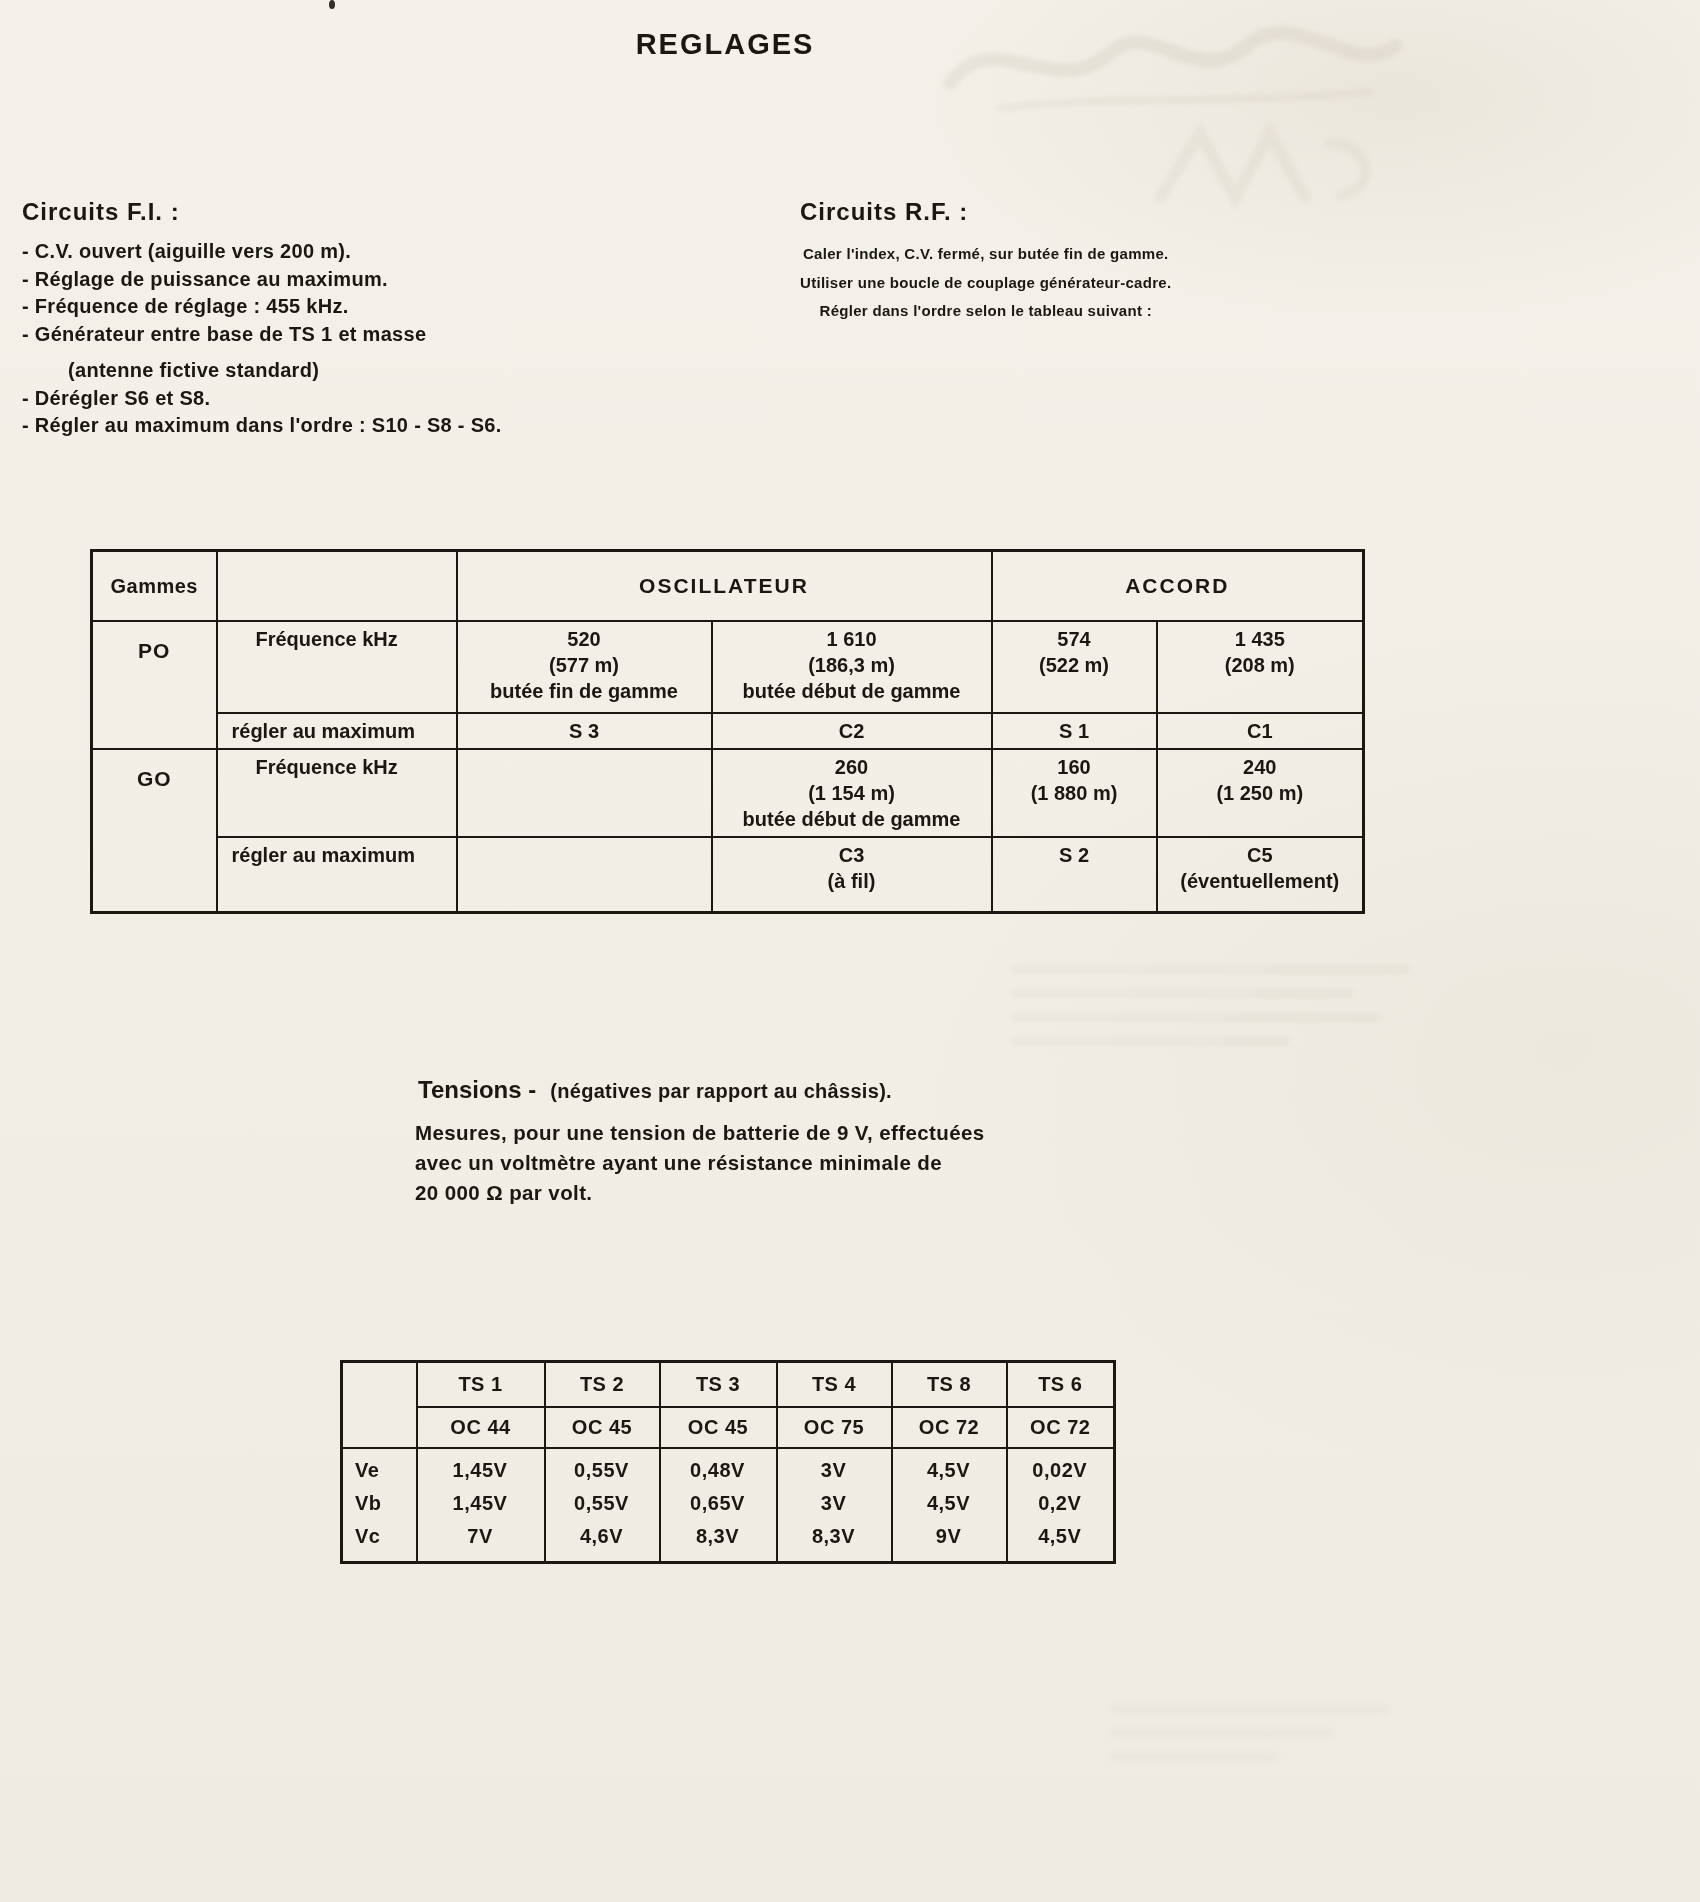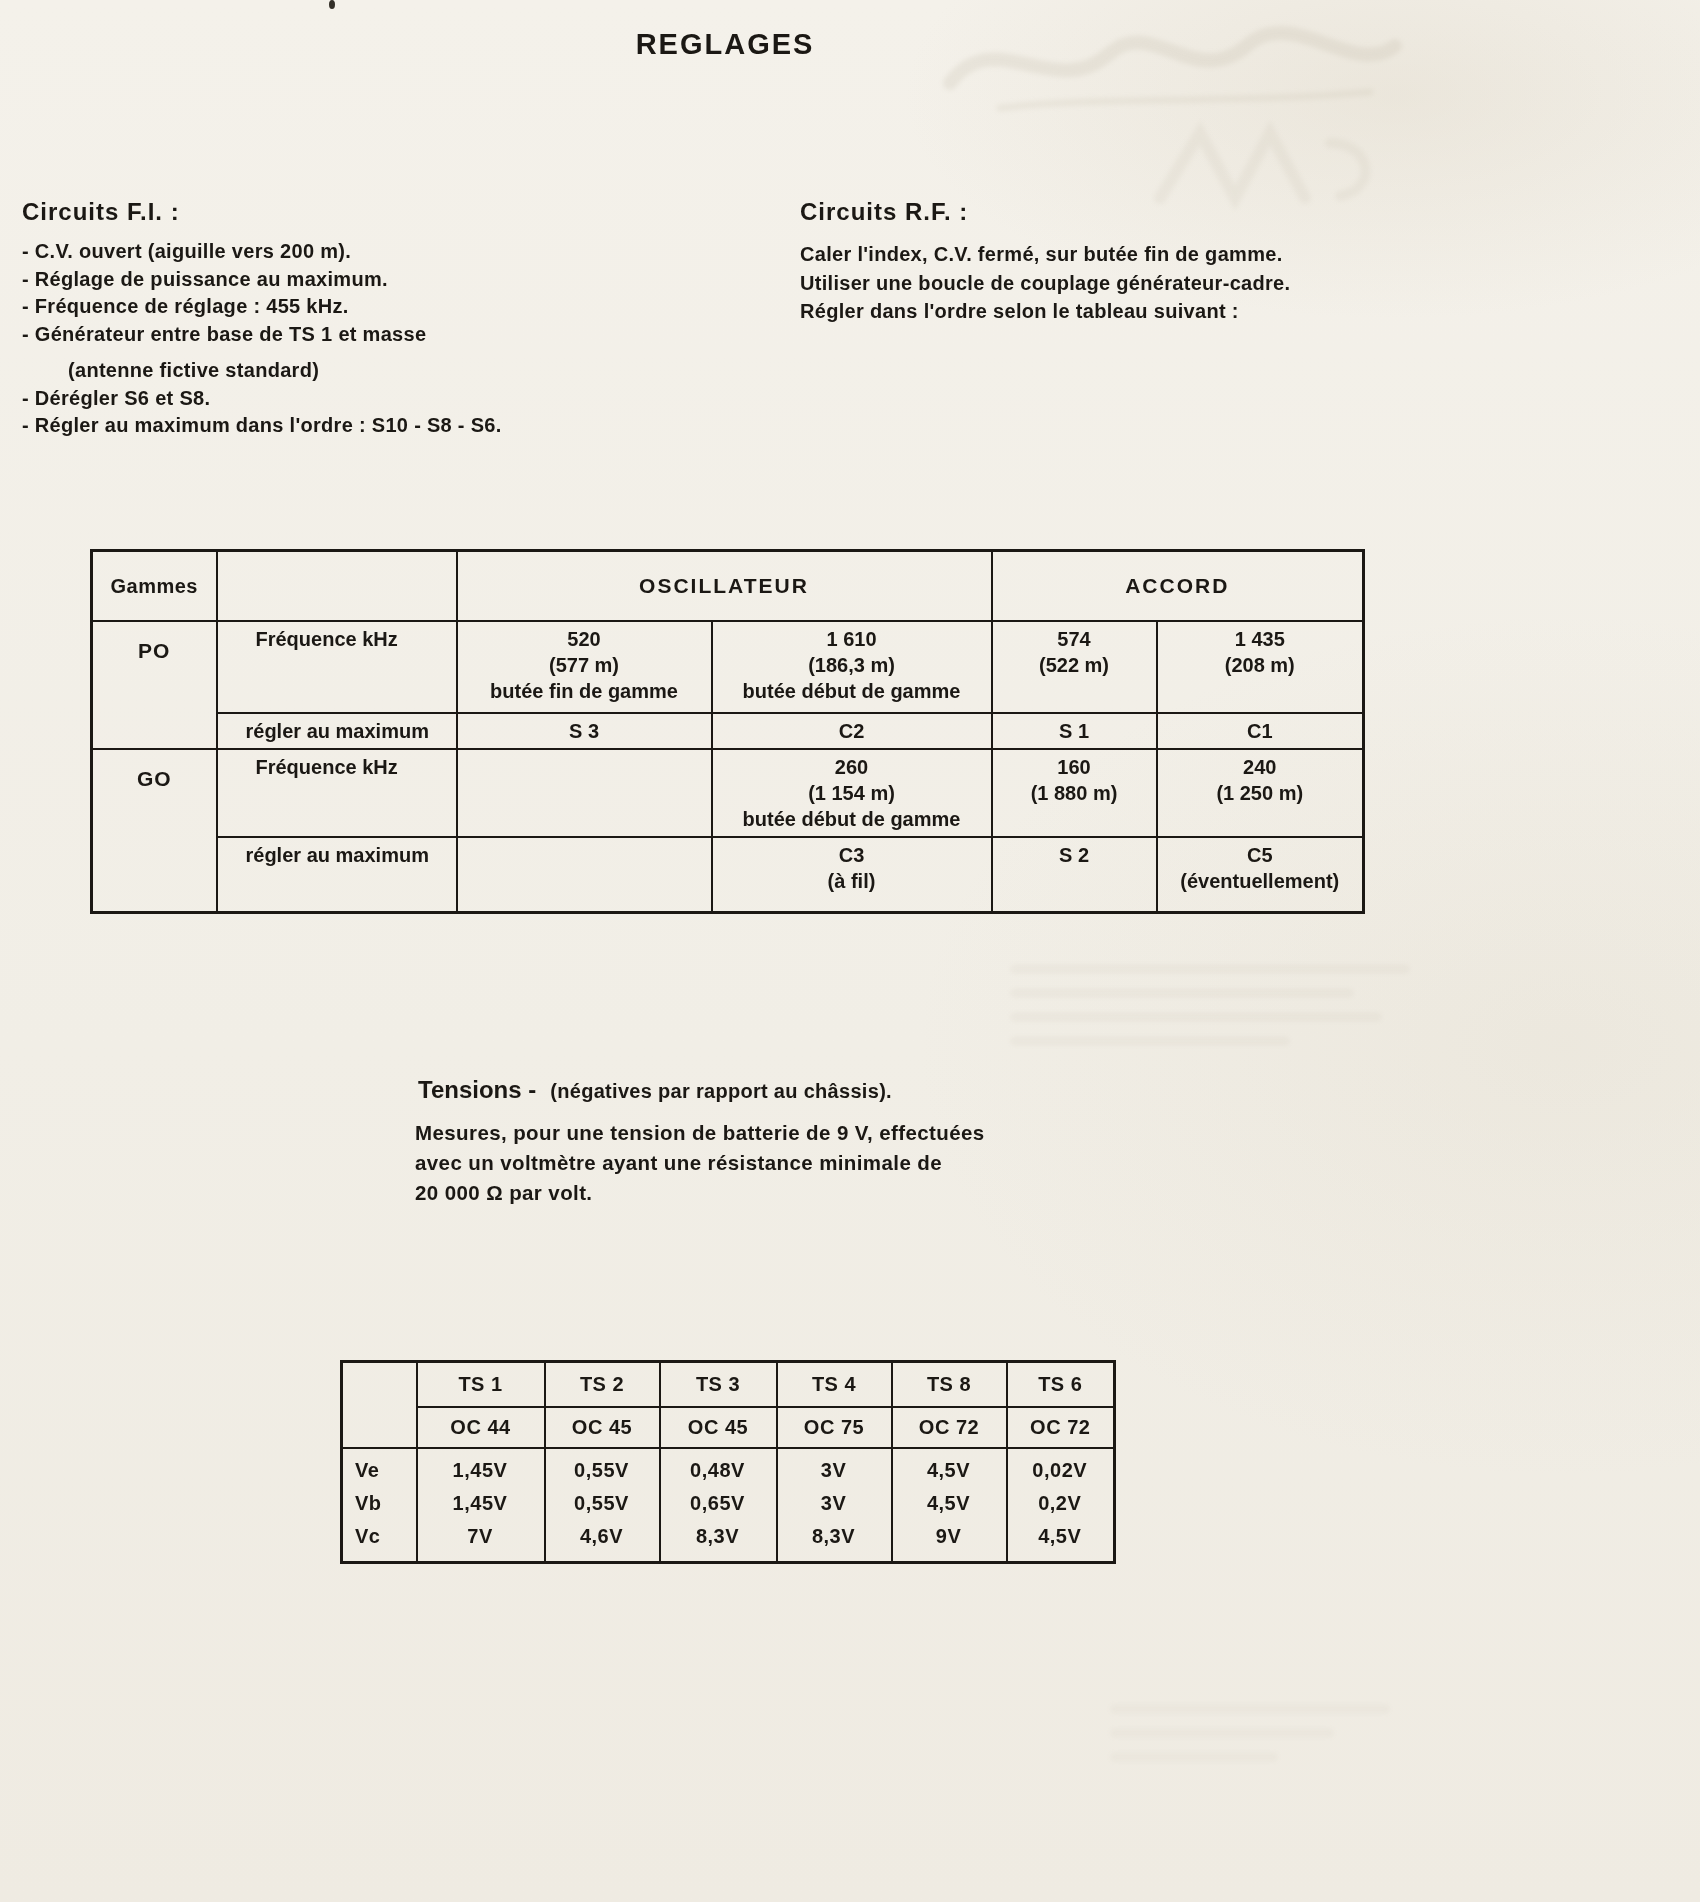--- a/index.html
+++ b/index.html
@@ -21,21 +21,21 @@
     position:absolute; left:0; top:28px; width:1450px;
     text-align:center; font-size:29px; letter-spacing:2px;
   }
 
   .heading { position:absolute; font-size:24px; letter-spacing:1px; }
   .h-fi { left:22px;  top:198px; }
   .h-rf { left:800px; top:198px; }
 
   .fi-list { position:absolute; left:22px; top:238px; font-size:20px; line-height:27.5px; letter-spacing:0.3px; }
   .fi-list .indent { padding-left:46px;margin-top:9px; }
-  .rf-lines { position:absolute; left:800px; top:240px; font-size:20px; line-height:28.5px; letter-spacing:0.3px; }
+  .rf-lines { position:absolute; left:800px; top:240px; font-size:15px; line-height:28.5px; letter-spacing:0.3px;text-align:center; }
 
   
   .t1 {
     position:absolute; left:90px; top:549px;
     border-collapse:collapse; table-layout:fixed; width:1272px;
     border:3px solid #1b1814;
   }
   .t1 td {
     border:2px solid #1b1814;
     vertical-align:top;
@@ -47,21 +47,21 @@
   .t1 tr.rh  { height:70px; }
   .t1 tr.rf  { height:92px; }
   .t1 tr.rr  { height:36px; }
   .t1 tr.rf2 { height:88px; }
   .t1 tr.rr2 { height:76px; }
   .t1 td.hdr { vertical-align:middle; padding:0 4px; font-size:21px; letter-spacing:2px; }
   .t1 td.hdr.gam { font-size:20px; letter-spacing:0.5px; }
   .t1 td.band { padding-top:16px; font-size:21px; letter-spacing:1px; }
   .t1 td.lbl { text-align:left; }
   .t1 td.lbl.freq { padding-left:38px; }
-  .t1 td.lbl.reg  { padding-left:28px; }
+  .t1 td.lbl.reg  { padding-left:14px; }
 
   
   .tensions-head { position:absolute; left:418px; top:1076px; font-size:24px; }
   .tensions-head .note { font-size:20px; margin-left:14px; letter-spacing:0.3px; }
   .tensions-body {
     position:absolute; left:415px; top:1118px;
     font-size:20.5px; line-height:30px; letter-spacing:0.4px;
     white-space:pre-line;
   }
 

